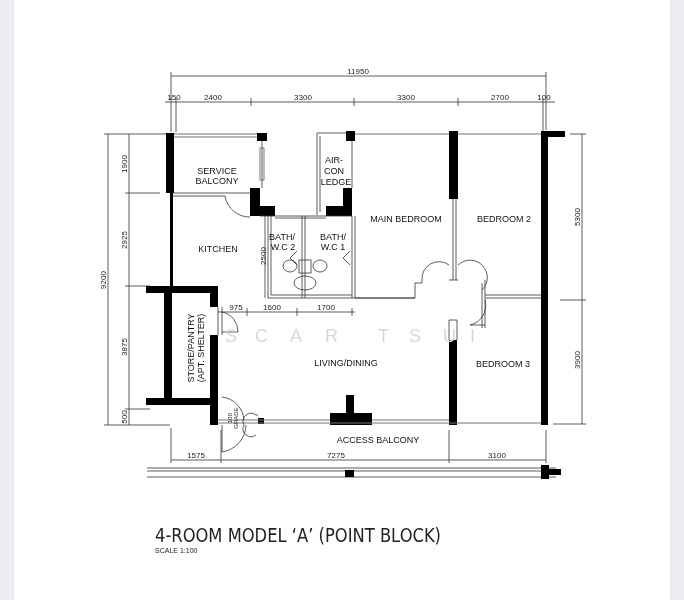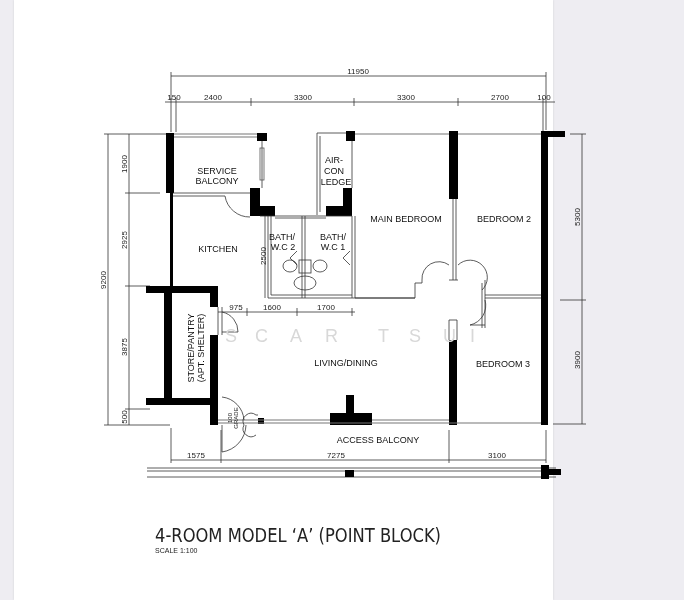--- a/index.html
+++ b/index.html
@@ -1,17 +1,17 @@
 <!DOCTYPE html>
 <html><head>
 <meta charset="utf-8">
 <style>
   html,body{margin:0;padding:0;}
   body{width:684px;height:600px;background:#eeedf2;position:relative;overflow:hidden;font-family:"Liberation Sans",sans-serif;}
-  .page{position:absolute;left:14px;top:0;width:539px;height:600px;background:#ffffff;box-shadow:0 0 2px #cfcfd4;}
+  .page{position:absolute;left:14px;top:0;width:656px;height:600px;background:#ffffff;box-shadow:0 0 2px #cfcfd4;}
   svg{position:absolute;left:0;top:0;}
   .dim{font-family:"Liberation Sans",sans-serif;font-size:8px;fill:#222;}
   .room{font-family:"Liberation Sans",sans-serif;font-size:9px;fill:#111;}
   .title{font-family:"DejaVu Sans",sans-serif;font-size:20px;fill:#222;font-weight:normal;}
   .scale{font-family:"Liberation Sans",sans-serif;font-size:7px;fill:#222;}
   .wm{font-family:"Liberation Sans",sans-serif;font-size:18px;fill:#d8d8d8;letter-spacing:0px;}
 </style>
 </head>
 <body>
 

